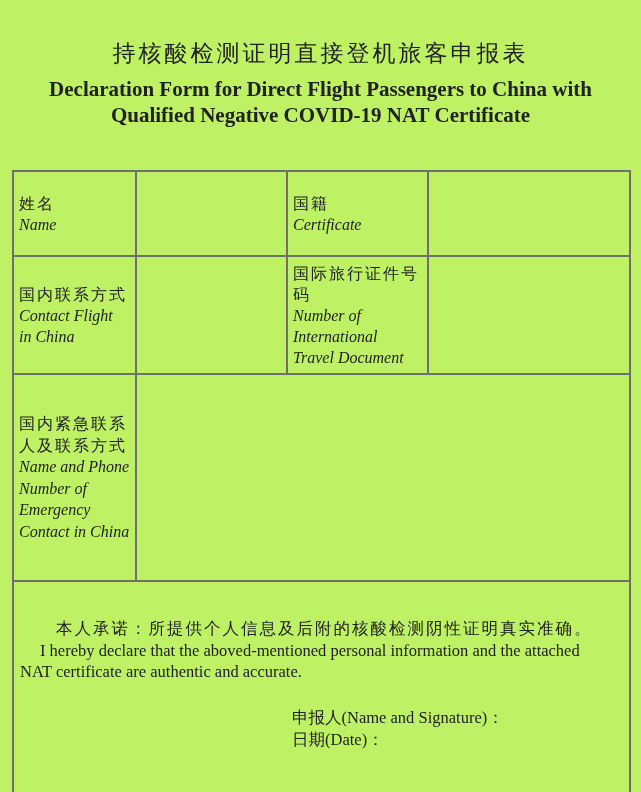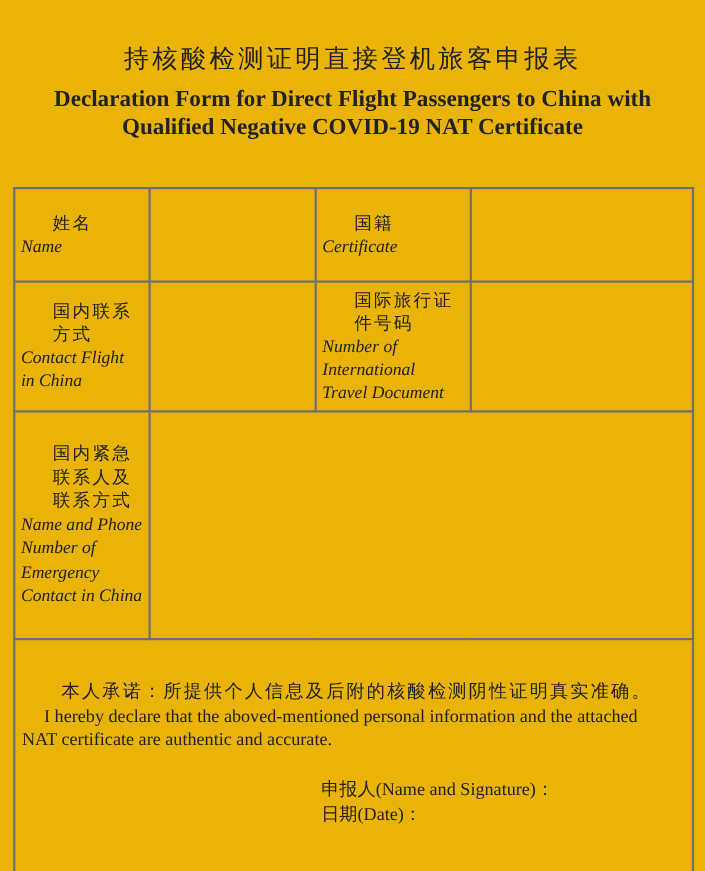--- a/index.html
+++ b/index.html
@@ -5,21 +5,21 @@
   html, body {
     margin: 0;
     padding: 0;
     background: #e8e8e8;
   }
   .page {
     position: relative;
     width: 641px;
     height: 792px;
     margin: 0 auto;
-    background: #eab308;
+    background: #bef264;
     font-family: "Liberation Serif", "DejaVu Serif", serif;
     color: #212121;
     overflow: hidden;
   }
   .titles {
     position: absolute;
     top: 38px;
     left: 0;
     width: 641px;
     text-align: center;
@@ -53,21 +53,20 @@
   }
   td {
     vertical-align: middle;
     padding: 3px 2px 3px 5px;
     font-size: 16px;
     line-height: 21px;
   }
   td.r3 { line-height: 21.5px; }
   .zh {
     letter-spacing: 2px;
-    margin-left: 29px;
   }
   .en {
     white-space: pre-line;
     font-style: italic;
   }
   td.decl-cell {
     vertical-align: top;
     padding: 0;
   }
   .decl {

